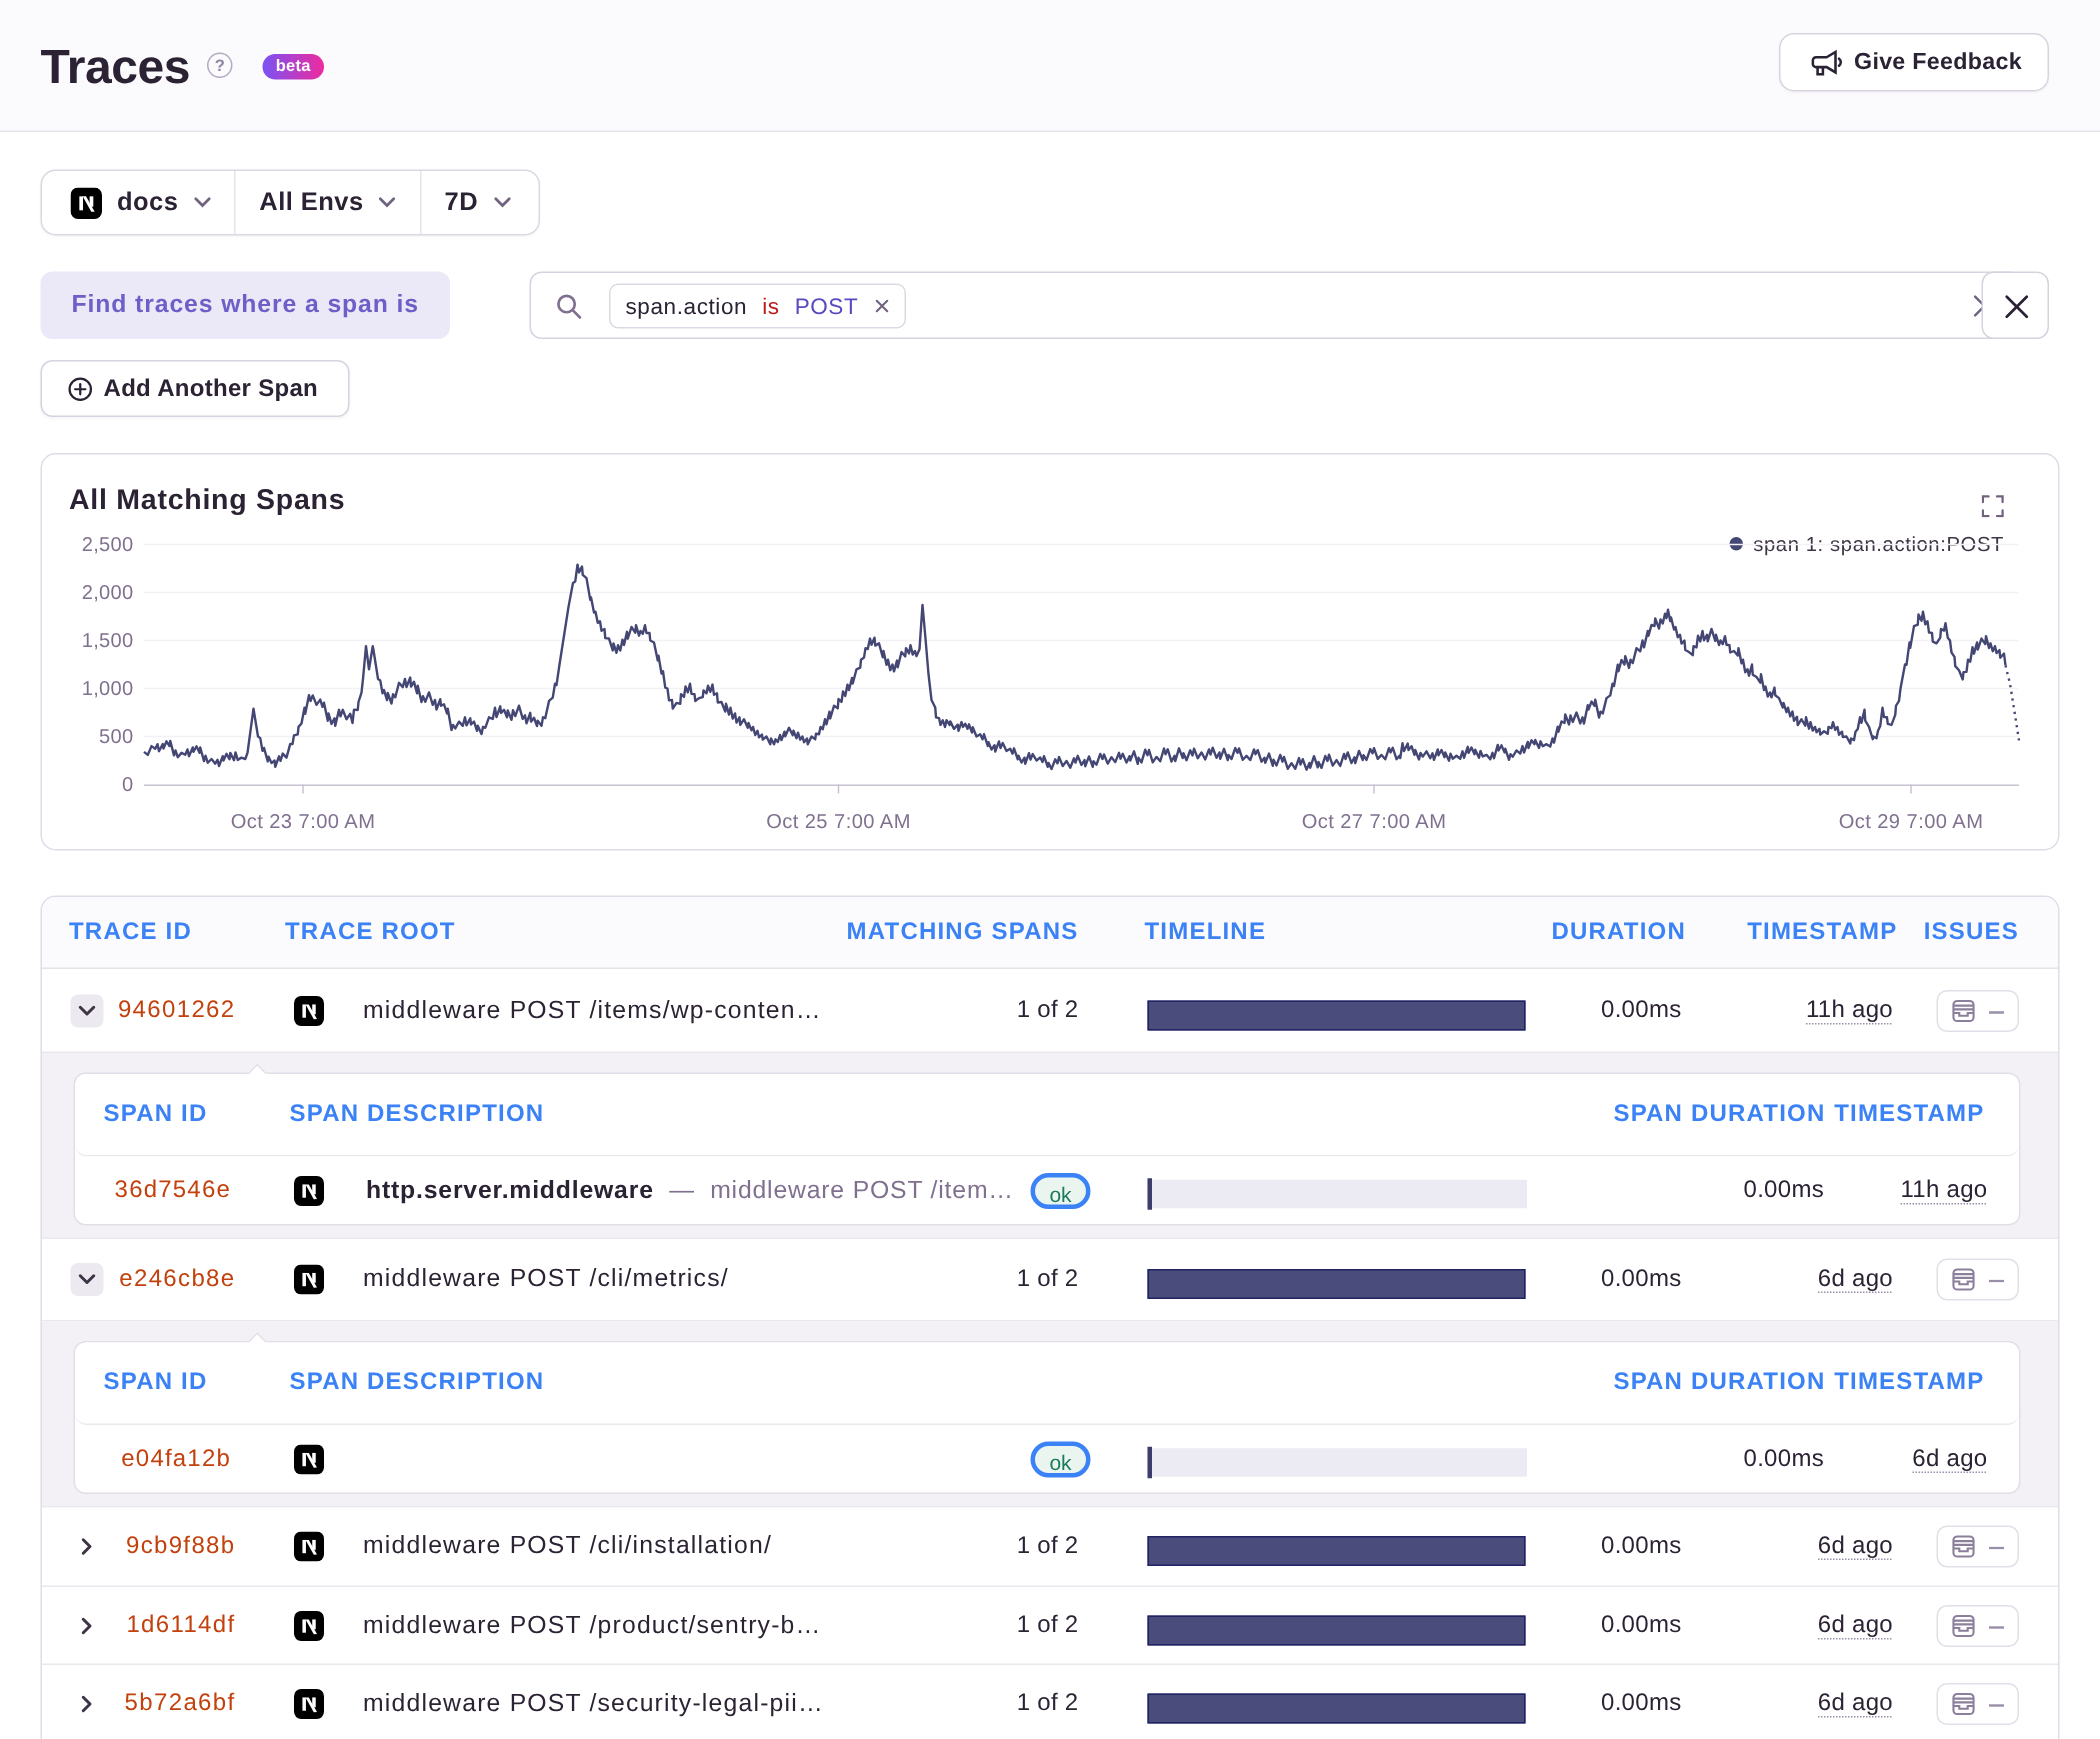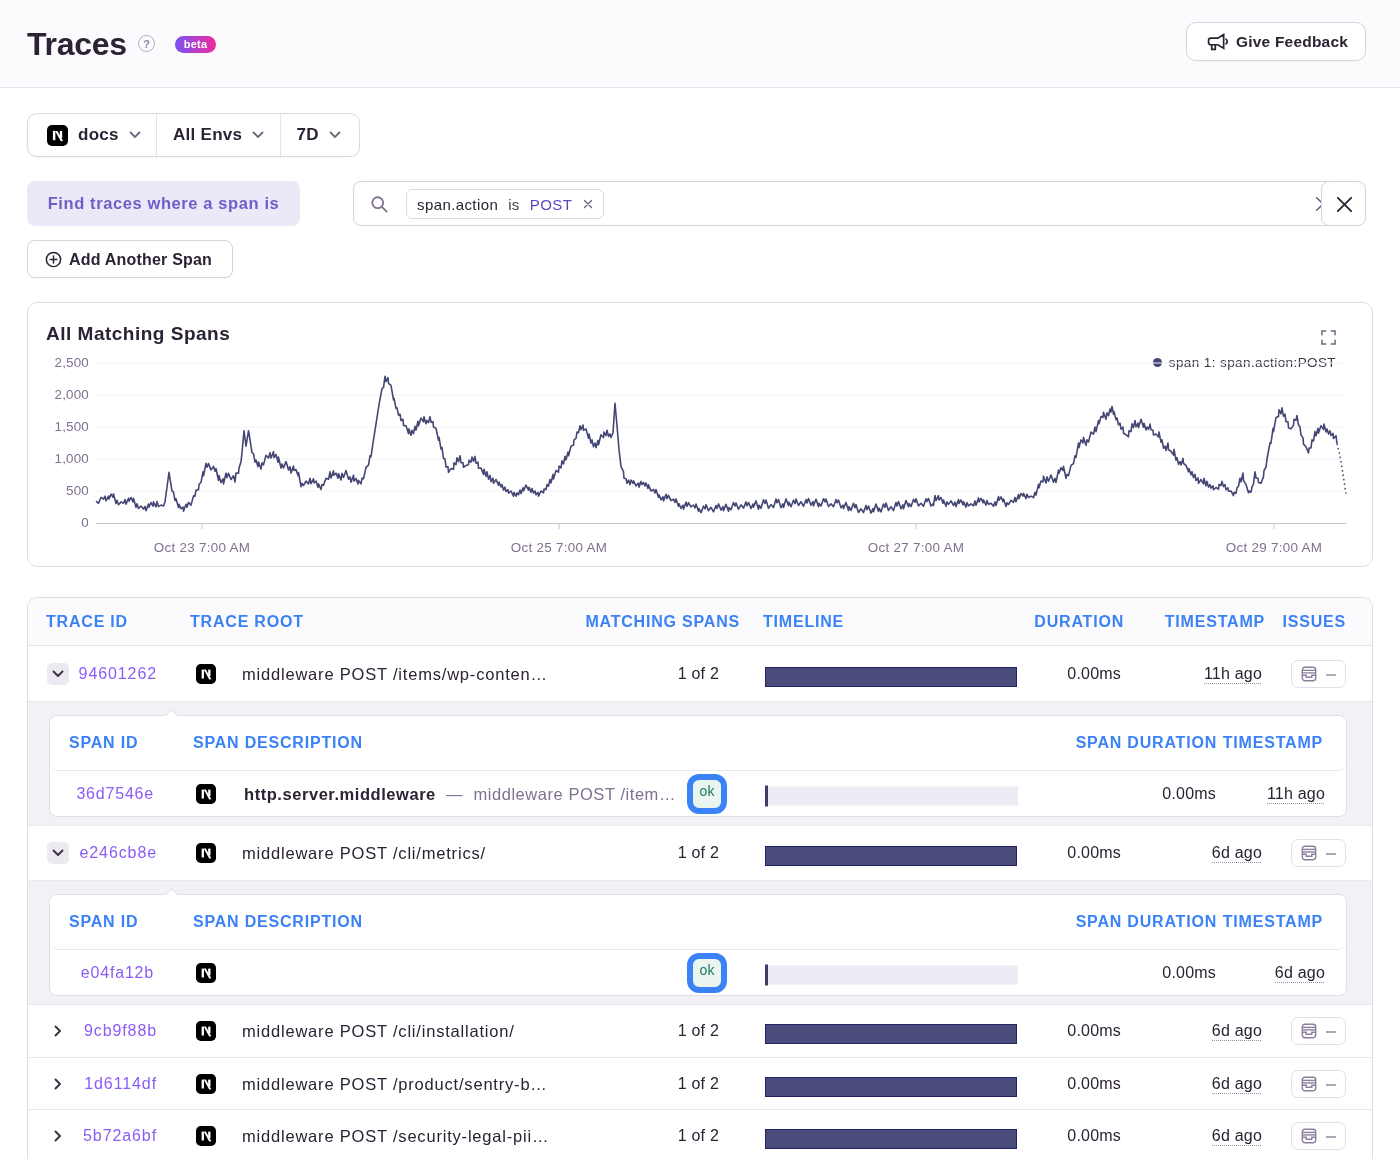--- a/index.html
+++ b/index.html
@@ -20,30 +20,30 @@
 .addbtn{position:absolute;left:27px;top:240px;width:206px;height:38px;background:#fff;border:1px solid #d8d2de;border-radius:8px;box-shadow:0 1px 2px rgba(43,34,51,.04);}
 .addbtn span{position:absolute;left:41px;top:10px;font-size:16px;font-weight:bold;color:#2b2233;letter-spacing:.2px;}
 .panel{position:absolute;left:27px;top:302px;width:1346px;height:265px;border:1px solid #e0dce7;border-radius:10px;background:#fff;}
 .ptitle{position:absolute;left:18px;top:20px;font-size:19px;font-weight:bold;color:#2b2233;letter-spacing:.5px;}
 .legend{position:absolute;right:36px;top:52px;font-size:13.5px;color:#3e3446;letter-spacing:.4px;}
 .ldot{display:inline-block;width:9px;height:9px;border-radius:50%;background:#444674;margin-right:7px;}
 .tbl{position:absolute;left:27px;top:597px;width:1346px;height:600px;border:1px solid #e0dce7;border-radius:10px 10px 0 0;background:#fff;overflow:hidden;}
 .th{font-size:16px;font-weight:bold;color:#3b82f6;letter-spacing:.8px;}
 .trow{position:relative;border-bottom:1px solid #eae7ee;background:#fff;}
 .thead{position:relative;height:48px;background:#fbfafc;border-bottom:1px solid #e5e1e9;}
-.link{color:#8b5cf6;text-align:right;}
+.link{color:#c2410c;text-align:right;}
 .cell{position:absolute;top:50%;transform:translateY(-50%);}
 .bar{position:absolute;left:737px;top:calc(50% + 3px);transform:translateY(-50%);width:252px;height:20px;background:#4a4c7c;border:1.5px solid #212364;}
 .graysec{position:relative;background:#f4f1f6;border-bottom:1px solid #eae7ee;}
 .subpanel{position:absolute;left:21px;top:13px;width:1298px;height:102px;background:#fff;border:1px solid #e2dee8;border-radius:8px;}
 .subpanel .subhead,.subpanel .subrow{border-radius:8px;}
 .notch{position:absolute;left:117px;top:-5.5px;width:9px;height:9px;background:#fff;border-left:1px solid #e2dee8;border-top:1px solid #e2dee8;transform:rotate(45deg);}
 .subhead{position:relative;height:55px;border-bottom:1px solid #eae7ee;border-radius:8px 8px 0 0;background:#fff;}
 .subrow{position:relative;height:45px;}
-.okpill{position:absolute;left:637px;top:50%;transform:translateY(-50%);width:40px;height:40px;border:6px solid #3b82f6;border-radius:12px;background:#eaf5ef;color:#1d7a5c;font-size:14px;text-align:center;line-height:22px;}
+.okpill{position:absolute;left:637px;top:50%;transform:translateY(-50%);width:40px;height:24px;border:3px solid #3b82f6;border-radius:12px;background:#eaf5ef;color:#1d7a5c;font-size:14px;text-align:center;line-height:22px;}
 .lbar{position:absolute;left:715px;top:calc(50% + 2px);transform:translateY(-50%);width:253px;height:19px;background:#eceaf2;}
 .lbar i{position:absolute;left:0;top:-1px;width:3px;height:21px;background:#3d3d6b;}
 .dotted{text-decoration:underline dotted #9a8fa8;text-underline-offset:4px;text-decoration-thickness:1px;}
 .ibtn{position:absolute;left:1263px;top:50%;transform:translateY(-50%);width:55px;height:28px;border:1px solid #e3dfe8;border-radius:7px;background:#fff;}
 .chev{stroke:#3e3446;stroke-width:2;fill:none;stroke-linecap:round;stroke-linejoin:round;}
 .chevbtn{position:absolute;left:19px;top:50%;transform:translateY(-50%);width:22px;height:22px;background:#eceaf0;border-radius:5px;text-align:center;}
 .rootxt{font-size:16.5px;color:#2b2233;letter-spacing:.8px;}
 .num{font-size:16px;letter-spacing:.2px;}
 </style></head><body>
 
@@ -90,21 +90,21 @@
 </div>
 
 <div class="pill">Find traces where a span is</div>
 <div class="sbox">
   <svg style="position:absolute;left:16px;top:13px" width="19" height="19" viewBox="0 0 16 16" fill="none" stroke="#80708f" stroke-width="1.5">
       <circle cx="6.5" cy="6.5" r="4.6"></circle>
       <line x1="10.2" y1="10.2" x2="14" y2="14" stroke-linecap="round"></line>
     </svg>
   <div class="token">
     <span style="color:#2b2233;">span.action</span>
-    <span style="color:#404040;margin-left:10px;">is</span>
+    <span style="color:#b91c1c;margin-left:10px;">is</span>
     <span style="color:#584ac0;margin-left:10px;">POST</span>
     <svg style="margin-left:11px;" width="10" height="10" viewBox="0 0 10 10">
         <path d="M1.5 1.5 L8.5 8.5 M8.5 1.5 L1.5 8.5" stroke="#71637e" stroke-width="1.4" stroke-linecap="round"></path>
       </svg>
   </div>
   <svg style="position:absolute;right:15px;top:14px" width="16" height="16" viewBox="0 0 14 14">
       <path d="M1.5 1.5 L12.5 12.5 M12.5 1.5 L1.5 12.5" stroke="#6f6286" stroke-width="1.4" stroke-linecap="round"></path>
     </svg>
 </div>
 <div class="clrbtn">
@@ -161,21 +161,21 @@
     </g>
     <polyline fill="none" stroke="#444674" stroke-width="1.6" stroke-linejoin="round" points="68.0,198.2 70.5,200.3 73.0,194.4 75.5,196.2 77.0,193.1 78.0,197.8 80.5,193.0 81.0,196.0 83.0,191.2 85.0,194.4 85.5,190.9 88.0,200.6 89.0,197.3 90.5,201.8 93.0,198.9 95.5,200.2 97.0,196.6 98.0,201.1 100.5,195.3 101.0,198.2 103.0,194.5 105.0,198.9 105.5,195.3 108.0,204.4 109.0,200.8 110.5,205.5 113.0,203.0 115.5,206.1 117.0,203.5 118.0,207.7 120.5,201.1 121.0,204.0 123.0,199.5 125.0,203.2 125.5,198.9 128.0,203.8 129.0,198.6 130.5,203.6 133.0,202.1 135.5,203.0 137.0,198.9 138.0,191.5 140.5,173.1 141.0,169.4 143.0,181.8 144.0,188.0 145.5,189.1 147.0,197.6 148.0,195.6 150.5,204.6 151.0,201.4 153.0,205.7 155.0,204.0 155.5,208.2 158.0,201.2 159.0,204.3 160.5,199.4 163.0,202.1 165.5,192.9 167.0,193.1 168.0,187.2 170.5,186.6 171.0,181.6 173.0,179.3 175.0,168.8 175.5,172.8 178.0,160.4 179.0,164.3 180.5,160.6 183.0,166.9 185.5,163.4 187.0,168.2 188.0,165.5 190.5,177.5 191.0,172.6 193.0,179.6 195.0,175.8 195.5,180.9 198.0,170.2 199.0,174.6 200.5,170.2 203.0,176.5 205.5,172.8 207.0,179.0 208.0,170.1 210.5,170.3 211.0,165.0 213.0,158.7 214.0,149.6 215.5,133.3 216.0,127.8 218.0,143.2 220.5,127.8 221.0,130.4 223.0,143.2 224.0,149.6 225.5,150.6 227.0,159.2 228.0,157.0 230.0,163.7 230.5,159.0 233.0,166.0 234.0,159.8 235.5,161.9 238.0,152.2 240.5,155.1 242.0,149.6 243.0,155.0 245.5,148.7 246.0,154.7 248.0,151.5 250.0,159.2 250.5,154.1 253.0,165.0 254.0,161.1 255.5,164.9 258.0,158.6 260.5,166.9 262.0,163.7 263.0,170.0 265.5,163.1 266.0,167.5 268.0,166.5 270.0,172.6 270.5,169.5 273.0,183.7 274.0,180.3 275.5,182.6 278.0,178.1 280.5,180.9 282.0,175.2 283.0,180.6 285.5,175.8 286.0,180.0 288.0,178.0 290.0,184.2 290.5,180.8 293.0,186.4 294.0,181.6 295.5,182.2 298.0,175.2 300.5,176.3 302.0,168.8 303.0,175.0 305.5,167.9 306.0,172.3 308.0,170.2 310.0,175.2 310.5,170.6 313.0,176.9 314.0,170.4 315.5,174.4 318.0,167.5 320.5,176.2 322.0,173.9 323.0,179.2 325.5,172.2 326.0,178.1 328.0,175.5 330.0,181.0 330.5,177.4 333.0,180.9 334.0,175.2 335.5,175.8 338.0,164.3 340.5,162.1 342.0,152.8 343.0,153.8 345.0,140.0 345.5,136.8 348.0,120.8 350.5,104.8 351.0,101.6 353.0,90.9 354.0,85.6 355.5,84.6 357.0,73.4 358.0,78.6 360.0,74.7 360.5,80.3 363.0,82.4 365.5,96.9 366.0,95.2 368.0,105.3 369.0,104.8 370.5,112.2 372.0,111.2 373.0,117.5 375.0,116.3 375.5,122.4 378.0,122.7 380.5,130.6 381.0,125.9 383.0,132.2 384.0,127.2 385.5,130.7 387.0,123.4 388.0,127.0 390.0,118.2 390.5,122.8 393.0,115.0 395.5,118.8 396.0,113.8 398.0,120.7 399.0,117.6 400.5,119.6 402.0,113.8 403.0,119.1 405.0,118.9 405.5,124.0 408.0,125.3 410.5,137.3 411.0,134.2 413.0,146.0 414.0,144.5 415.5,155.4 417.0,156.0 418.0,163.9 420.0,163.7 420.5,169.4 423.0,165.6 425.5,166.2 426.0,159.8 428.0,161.6 429.0,154.7 430.5,158.6 432.0,152.8 433.0,159.6 435.0,159.8 435.5,164.3 438.0,162.4 440.5,161.7 441.0,157.3 443.0,159.2 444.0,154.1 445.5,158.2 447.0,153.4 448.0,160.2 450.0,159.2 450.5,165.3 453.0,165.0 455.5,171.4 456.0,166.2 458.0,173.4 459.0,168.8 460.5,176.1 462.0,172.6 463.0,178.7 465.0,175.2 465.5,180.3 468.0,176.5 470.5,182.2 471.0,179.0 473.0,183.9 474.0,181.6 475.5,187.0 477.0,184.2 478.0,188.5 480.0,186.7 480.5,190.1 483.0,188.0 485.5,193.2 486.0,189.3 488.0,193.2 489.0,189.9 490.5,191.7 492.0,187.0 493.0,190.4 495.0,184.8 495.5,187.8 498.0,182.2 500.5,187.1 501.0,184.2 503.0,189.2 504.0,185.4 505.5,190.1 507.0,188.0 508.0,191.8 510.0,189.3 510.5,193.2 513.0,188.0 515.5,189.8 516.0,186.1 518.0,186.5 519.0,181.6 520.5,183.2 522.0,176.5 523.0,179.9 525.0,171.4 525.5,176.0 528.0,167.5 530.5,169.2 531.0,163.0 533.0,165.0 534.0,157.9 535.5,161.0 537.0,153.4 538.0,157.0 540.0,149.0 540.5,152.7 543.0,143.2 545.5,142.1 546.0,136.8 548.0,135.4 549.0,129.1 550.5,129.7 552.0,122.7 553.0,126.8 555.0,122.1 555.5,127.4 558.0,125.9 560.5,135.2 561.0,131.0 563.0,140.2 564.0,136.8 565.5,143.8 567.0,140.0 568.0,144.6 570.0,137.4 570.5,141.8 573.0,131.7 575.5,134.6 576.0,129.1 578.0,132.6 579.0,127.2 580.5,133.4 582.0,131.0 583.0,134.4 585.0,129.8 585.5,122.4 587.0,100.3 588.0,111.5 589.0,122.7 590.5,140.5 591.0,146.4 593.0,163.7 595.5,168.7 596.0,175.2 598.0,175.7 599.0,180.3 600.5,177.2 602.0,181.6 603.0,177.1 605.0,180.3 605.5,177.9 608.0,182.9 610.5,180.1 611.0,184.2 613.0,178.4 614.0,181.6 615.5,179.5 617.0,182.9 618.0,179.9 620.0,185.4 620.5,181.8 623.0,188.0 625.5,186.5 627.0,189.9 628.0,186.5 630.5,194.3 631.0,191.8 633.0,196.7 635.0,193.8 635.5,198.0 638.0,191.3 639.0,195.7 640.5,192.4 643.0,197.6 645.5,196.2 647.0,199.5 648.0,195.9 650.5,203.2 651.0,200.8 653.0,205.4 655.0,202.1 655.5,206.2 658.0,199.1 659.0,203.4 660.5,199.7 663.0,204.0 665.5,202.0 667.0,205.0 668.0,201.1 670.5,208.2 671.0,205.6 673.0,209.7 675.5,203.2 677.0,205.9 678.0,201.6 680.5,207.7 683.0,204.3 685.5,208.8 688.0,202.5 689.0,205.4 690.5,200.9 693.0,207.0 695.0,203.7 695.5,207.8 698.0,201.3 700.5,208.3 701.0,204.5 703.0,206.8 705.5,199.6 707.0,203.0 708.0,200.0 710.5,206.1 713.0,201.8 715.5,205.1 718.0,198.9 719.0,202.8 720.5,199.5 723.0,205.4 725.0,201.1 725.5,204.1 728.0,197.9 730.5,206.2 731.0,202.2 733.0,205.3 735.5,196.8 737.0,200.5 738.0,197.0 740.5,205.2 743.0,201.6 745.5,204.5 748.0,196.0 749.0,199.8 750.5,196.5 753.0,204.7 755.0,200.9 755.5,204.4 758.0,195.9 760.5,202.4 761.0,199.2 763.0,203.8 765.5,197.2 767.0,200.6 768.0,196.1 770.5,202.5 773.0,198.6 775.5,203.3 778.0,196.6 779.0,200.0 780.5,195.5 783.0,202.2 785.0,198.6 785.5,202.9 788.0,196.2 790.5,203.7 791.0,200.3 793.0,203.0 795.5,195.7 797.0,198.9 798.0,196.0 800.5,203.5 803.0,200.9 805.5,203.7 808.0,196.6 809.0,199.8 810.5,197.1 813.0,204.8 815.0,202.2 815.5,205.6 818.0,199.4 820.5,207.5 821.0,203.5 823.0,207.3 825.5,200.3 827.0,204.8 828.0,201.6 830.5,209.5 833.0,205.8 835.5,209.5 838.0,202.4 839.0,206.7 840.5,203.1 843.0,210.1 845.0,205.6 845.5,208.8 848.0,201.1 850.5,208.5 851.0,205.0 853.0,208.9 855.5,201.0 857.0,204.3 858.0,200.1 860.5,207.4 863.0,203.7 865.5,207.6 868.0,199.6 869.0,203.0 870.5,198.6 873.0,205.7 875.0,201.8 875.5,205.8 878.0,197.6 880.5,203.7 881.0,200.5 883.0,203.6 885.5,196.4 887.0,199.2 888.0,195.8 890.5,202.9 893.0,200.3 895.5,203.2 898.0,195.8 899.0,198.6 900.5,195.5 903.0,203.1 905.0,200.8 905.5,202.4 907.0,192.5 908.0,197.7 910.5,192.7 911.0,197.0 913.0,194.5 915.0,200.2 915.5,197.0 918.0,203.3 919.0,198.9 920.5,201.4 923.0,197.9 925.5,202.5 927.0,199.2 928.0,203.6 930.5,196.6 931.0,200.5 933.0,197.0 935.0,201.8 935.5,198.6 938.0,204.1 939.0,199.5 940.5,202.8 943.0,200.8 945.5,202.8 947.0,197.9 948.0,202.2 950.5,194.9 951.0,198.9 953.0,195.3 955.0,199.8 955.5,196.8 958.0,202.2 959.0,197.6 960.5,201.3 963.0,200.2 965.5,203.2 967.0,198.9 968.0,202.5 970.5,193.6 971.0,197.3 973.0,193.9 975.0,198.6 975.5,196.1 978.0,203.5 979.0,199.8 980.5,201.5 983.0,197.3 985.5,199.4 987.0,194.4 988.0,198.7 990.5,191.6 991.0,195.7 993.0,190.5 995.0,193.1 995.5,190.3 998.0,195.6 999.0,191.2 1000.5,194.5 1003.0,193.1 1005.5,194.7 1007.0,189.3 1008.0,192.1 1010.5,181.4 1011.0,184.8 1013.0,178.0 1015.0,179.0 1015.5,173.3 1018.0,180.0 1019.0,173.9 1020.5,178.3 1023.0,172.0 1025.5,179.3 1027.0,175.2 1028.0,179.4 1030.5,167.1 1031.0,170.1 1033.0,164.7 1035.0,167.5 1035.5,163.4 1038.0,175.4 1039.0,171.4 1040.5,172.6 1043.0,162.4 1045.5,160.6 1047.0,152.8 1048.0,154.4 1050.5,140.1 1051.0,144.5 1053.0,136.9 1055.0,140.0 1055.5,134.4 1058.0,142.3 1059.0,136.8 1060.5,139.0 1063.0,129.1 1065.5,131.2 1067.0,124.0 1068.0,128.6 1070.5,117.6 1071.0,120.8 1073.0,113.6 1075.0,114.4 1075.5,109.3 1078.0,116.1 1079.0,109.9 1080.5,112.7 1082.0,106.1 1083.0,109.1 1084.0,103.5 1085.5,111.1 1086.0,108.6 1088.0,116.7 1089.0,115.0 1090.5,121.8 1092.0,120.2 1093.0,126.1 1095.0,124.0 1095.5,130.3 1098.0,131.7 1100.5,133.8 1101.0,127.8 1103.0,128.6 1104.0,120.8 1105.5,124.6 1107.0,117.6 1108.0,123.8 1110.0,120.2 1110.5,124.6 1113.0,116.3 1115.5,124.3 1116.0,120.2 1118.0,127.0 1119.0,124.0 1120.5,126.4 1122.0,121.1 1123.0,126.8 1125.0,127.2 1125.5,132.0 1128.0,131.0 1130.5,134.0 1131.0,129.1 1133.0,139.2 1134.0,136.8 1135.5,145.2 1137.0,143.2 1138.0,147.5 1140.0,140.0 1140.5,146.8 1143.0,148.3 1145.5,152.1 1146.0,146.4 1148.0,157.1 1149.0,154.7 1150.5,161.4 1152.0,158.6 1153.0,161.9 1155.0,155.4 1155.5,160.5 1158.0,162.4 1160.5,168.7 1161.0,165.6 1163.0,171.8 1164.0,168.8 1165.5,174.6 1167.0,171.4 1168.0,177.5 1170.0,174.9 1170.5,180.4 1173.0,176.5 1175.5,180.8 1176.0,175.2 1178.0,182.8 1179.0,178.4 1180.5,184.1 1182.0,181.6 1183.0,185.1 1185.0,182.9 1185.5,186.7 1188.0,184.5 1190.5,186.2 1191.0,181.6 1193.0,182.5 1194.0,178.4 1195.5,183.6 1197.0,181.6 1198.0,186.8 1200.0,184.8 1200.5,188.3 1203.0,188.0 1205.5,192.7 1206.0,189.3 1208.0,190.4 1209.0,184.8 1210.5,183.0 1212.0,175.2 1213.0,178.9 1215.0,170.1 1215.5,177.4 1218.0,181.6 1220.5,189.8 1221.0,188.0 1223.0,189.2 1224.0,184.2 1225.5,181.0 1227.0,168.8 1228.0,175.0 1230.0,175.2 1230.5,179.6 1233.0,180.3 1235.5,173.6 1236.0,167.5 1238.0,164.2 1239.0,156.0 1240.5,148.0 1242.0,140.0 1243.0,140.2 1245.0,125.3 1245.5,128.8 1248.0,114.4 1250.5,113.4 1251.0,106.7 1253.0,110.8 1254.0,104.8 1255.5,113.2 1257.0,111.2 1258.0,118.7 1260.0,118.9 1260.5,124.7 1263.0,125.9 1265.5,122.1 1266.0,116.3 1268.0,117.4 1269.0,112.5 1270.5,122.1 1272.0,124.0 1273.0,132.0 1275.0,134.9 1275.5,141.1 1278.0,143.8 1280.5,150.0 1281.0,145.1 1283.0,144.9 1284.0,136.8 1285.5,138.1 1287.0,128.5 1288.0,132.8 1290.0,125.3 1290.5,130.1 1293.0,122.7 1295.5,126.4 1296.0,121.1 1298.0,129.0 1299.0,125.9 1300.5,131.1 1302.0,127.8 1303.0,132.4 1305.0,130.4 1305.5,135.5 1308.0,132.7 1309.0,140.6"></polyline>
     <polyline fill="none" stroke="#444674" stroke-width="1.6" stroke-dasharray="1.5 3" points="1309.0,140.6 1312,152.8 1315,171.4 1318,190.6"></polyline>
   </svg>
 </div>
 
 <div class="tbl">
   <div class="thead">
     <span class="th cell" style="left:18px;">TRACE ID</span>
     <span class="th cell" style="left:162px;">TRACE ROOT</span>
-    <span class="th cell" style="right:632px;margin-left:22px;">MATCHING SPANS</span>
+    <span class="th cell" style="right:653px;margin-left:22px;">MATCHING SPANS</span>
     <span class="th cell" style="left:735px;">TIMELINE</span>
     <span class="th cell" style="right:248px;">DURATION</span>
     <span class="th cell" style="right:107px;">TIMESTAMP</span>
     <span class="th cell" style="right:26px;">ISSUES</span>
   </div>
 <div class="trow" style="height:56px;">
       <div class="chevbtn"><svg style="margin-top:7px" width="12" height="8" viewBox="0 0 12 8">
           <polyline class="chev" points="1.5,1.5 6,6 10.5,1.5"></polyline>
         </svg></div>
       <span class="cell link num" style="right:1215px;font-size:16px;letter-spacing:.9px;">94601262</span>

